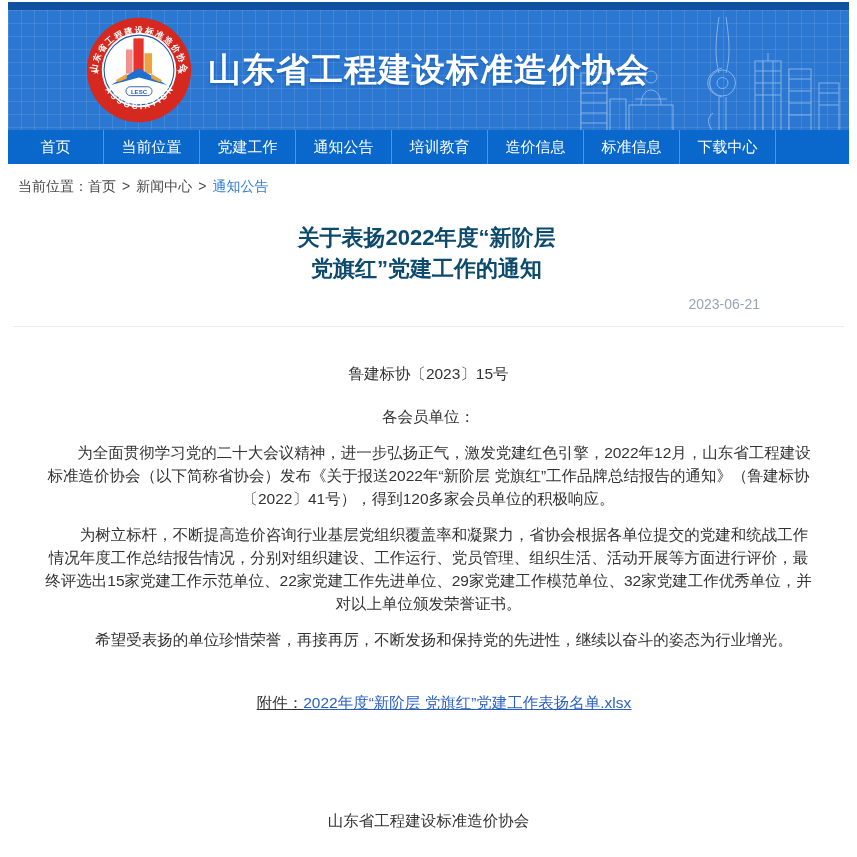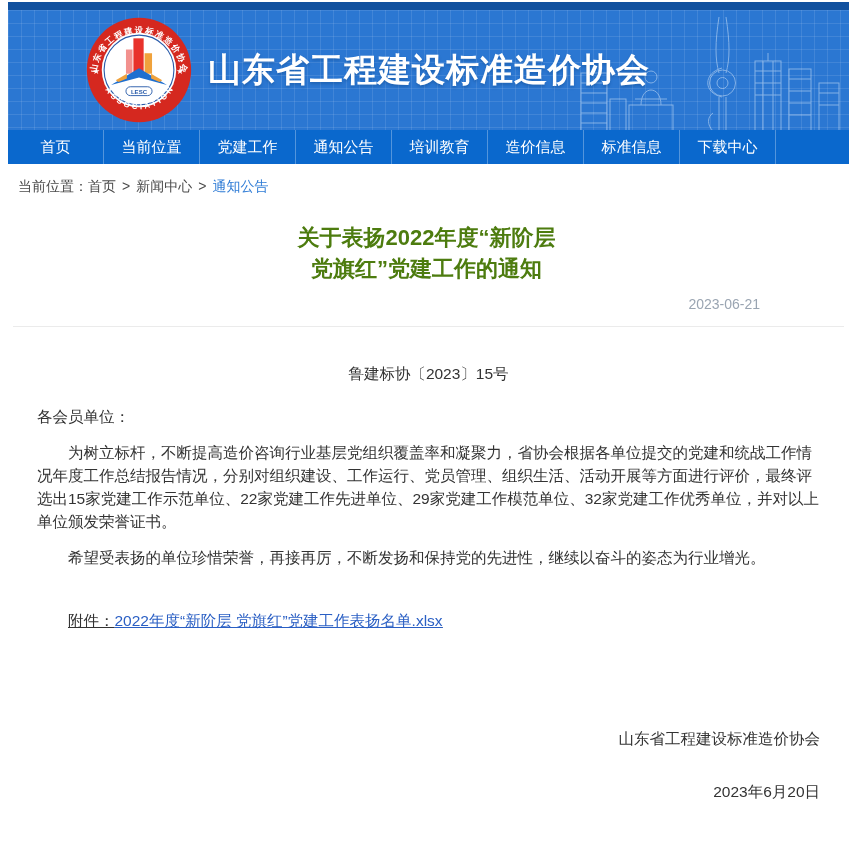--- a/index.html
+++ b/index.html
@@ -40,28 +40,28 @@
   }
   .nav-filler { flex: 1; }
 
   .breadcrumb { padding: 14px 12px 0 18px; font-size: 14px; color: #4a4a4a; height: 38px; }
   .breadcrumb a { color: #4a4a4a; text-decoration: none; cursor: pointer; }
   .breadcrumb a.current { color: #2f7cd6; }
   .crumb-sep { margin: 0 6px; color: #4a4a4a; }
 
   .art-title {
     margin: 20px 4px 0 0; text-align: center;
-    font-size: 22px; line-height: 31px; color: #4d7c0f; font-weight: bold;
+    font-size: 22px; line-height: 31px; color: #0c4a6e; font-weight: bold;
   }
   .art-date { margin-top: 12px; text-align: right; padding-right: 97px; font-size: 14px; color: #9aa5b2; }
   .divider { border-top: 1px solid #ebebeb; margin: 14px 13px 0 13px; }
   .doc-number { margin-top: 37px; text-align: center; font-size: 15.5px; color: #333; }
 
   .body-text { padding: 0 37px; font-size: 15.5px; color: #333; }
-  .body-text p { margin: 0; line-height: 23px; }
+  .body-text p { margin: 8px; line-height: 23px; text-align: center; }
   .salutation { margin-top: 20px !important; }
   .para { margin-top: 13px !important; text-indent: 2em; }
   .attachment { margin-top: 40px !important; padding-left: 2em; text-decoration: underline; }
   .att-link { color: #2a5fc4; text-decoration: underline; cursor: pointer; }
   .signature { margin-top: 95px !important; text-align: right; padding-right: 0; }
   .sign-date { margin-top: 30px !important; text-align: right; }
 </style>
 </head>
 <body>
 
@@ -149,20 +149,21 @@
       <span>党旗红”党建工作的通知</span>
     </h1>
 
     <div class="art-date">2023-06-21</div>
     <div class="divider"></div>
 
     <div class="doc-number">鲁建标协〔2023〕15号</div>
 
     <div class="body-text">
       <p class="salutation">各会员单位：</p>
+      <p class="para">为全面贯彻学习党的二十大会议精神，进一步弘扬正气，激发党建红色引擎，2022年12月，山东省工程建设标准造价协会（以下简称省协会）发布《关于报送2022年“新阶层 党旗红”工作品牌总结报告的通知》（鲁建标协〔2022〕41号），得到120多家会员单位的积极响应。</p>
       <p class="para">为树立标杆，不断提高造价咨询行业基层党组织覆盖率和凝聚力，省协会根据各单位提交的党建和统战工作情况年度工作总结报告情况，分别对组织建设、工作运行、党员管理、组织生活、活动开展等方面进行评价，最终评选出15家党建工作示范单位、22家党建工作先进单位、29家党建工作模范单位、32家党建工作优秀单位，并对以上单位颁发荣誉证书。</p>
       <p class="para">希望受表扬的单位珍惜荣誉，再接再厉，不断发扬和保持党的先进性，继续以奋斗的姿态为行业增光。</p>
 
       <p class="attachment">
         <span>附件：</span><a class="att-link">2022年度“新阶层 党旗红”党建工作表扬名单.xlsx</a>
       </p>
 
       <p class="signature">山东省工程建设标准造价协会</p>
       <p class="sign-date">2023年6月20日</p>
     </div>

